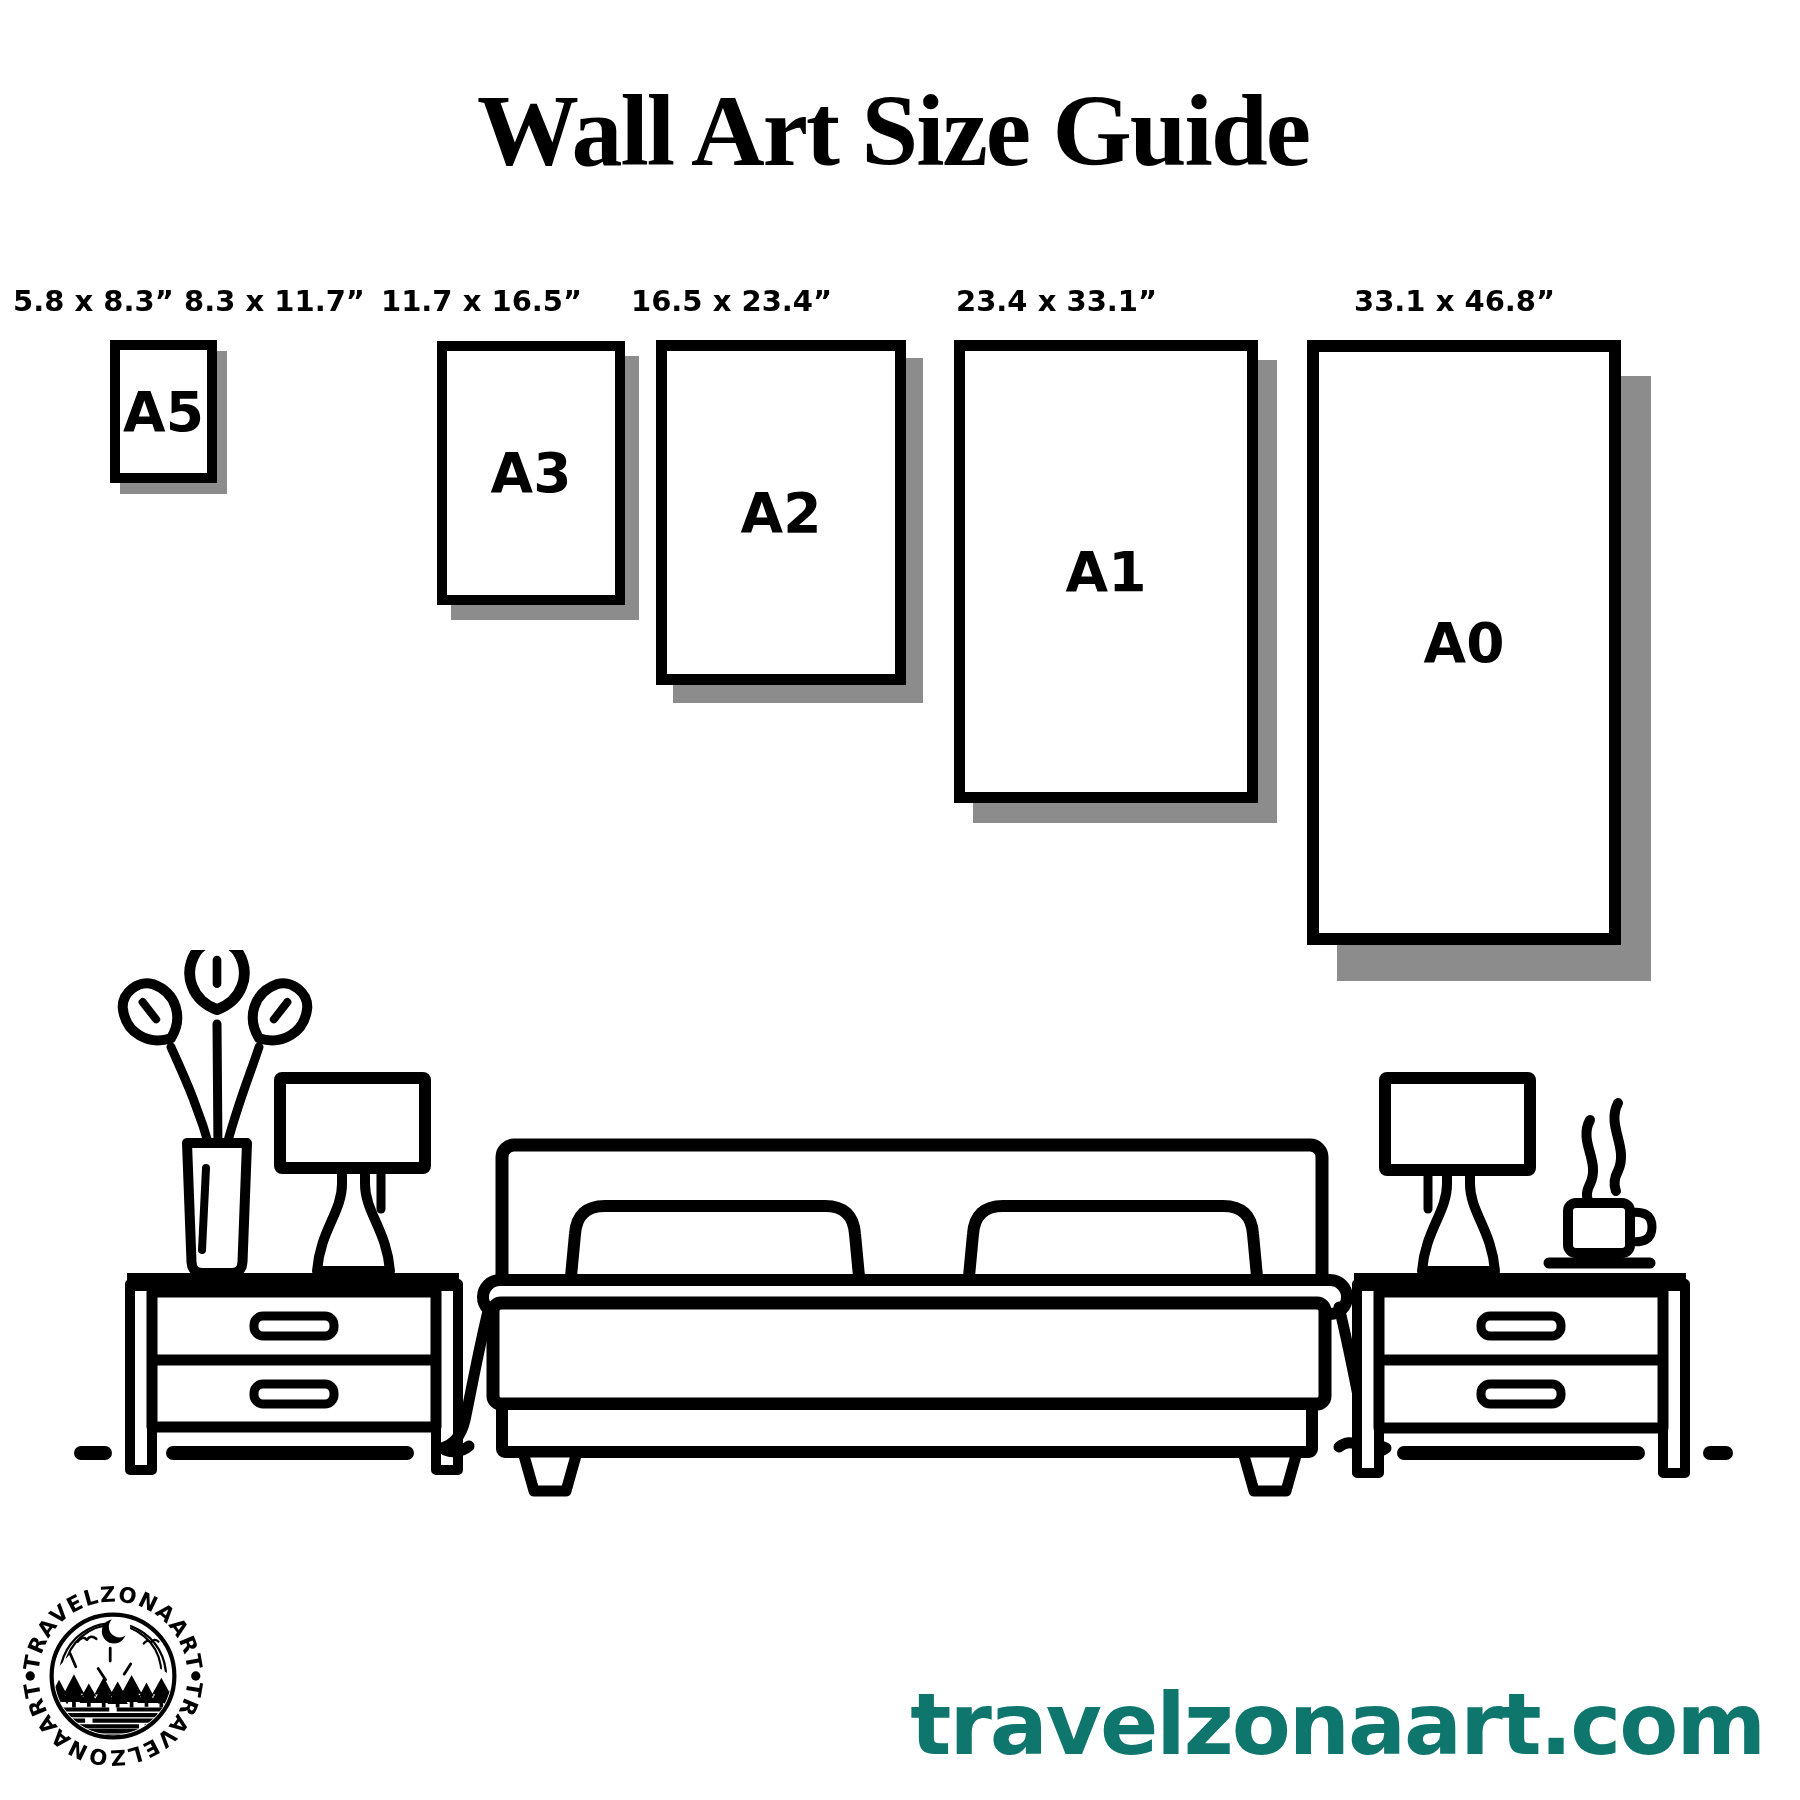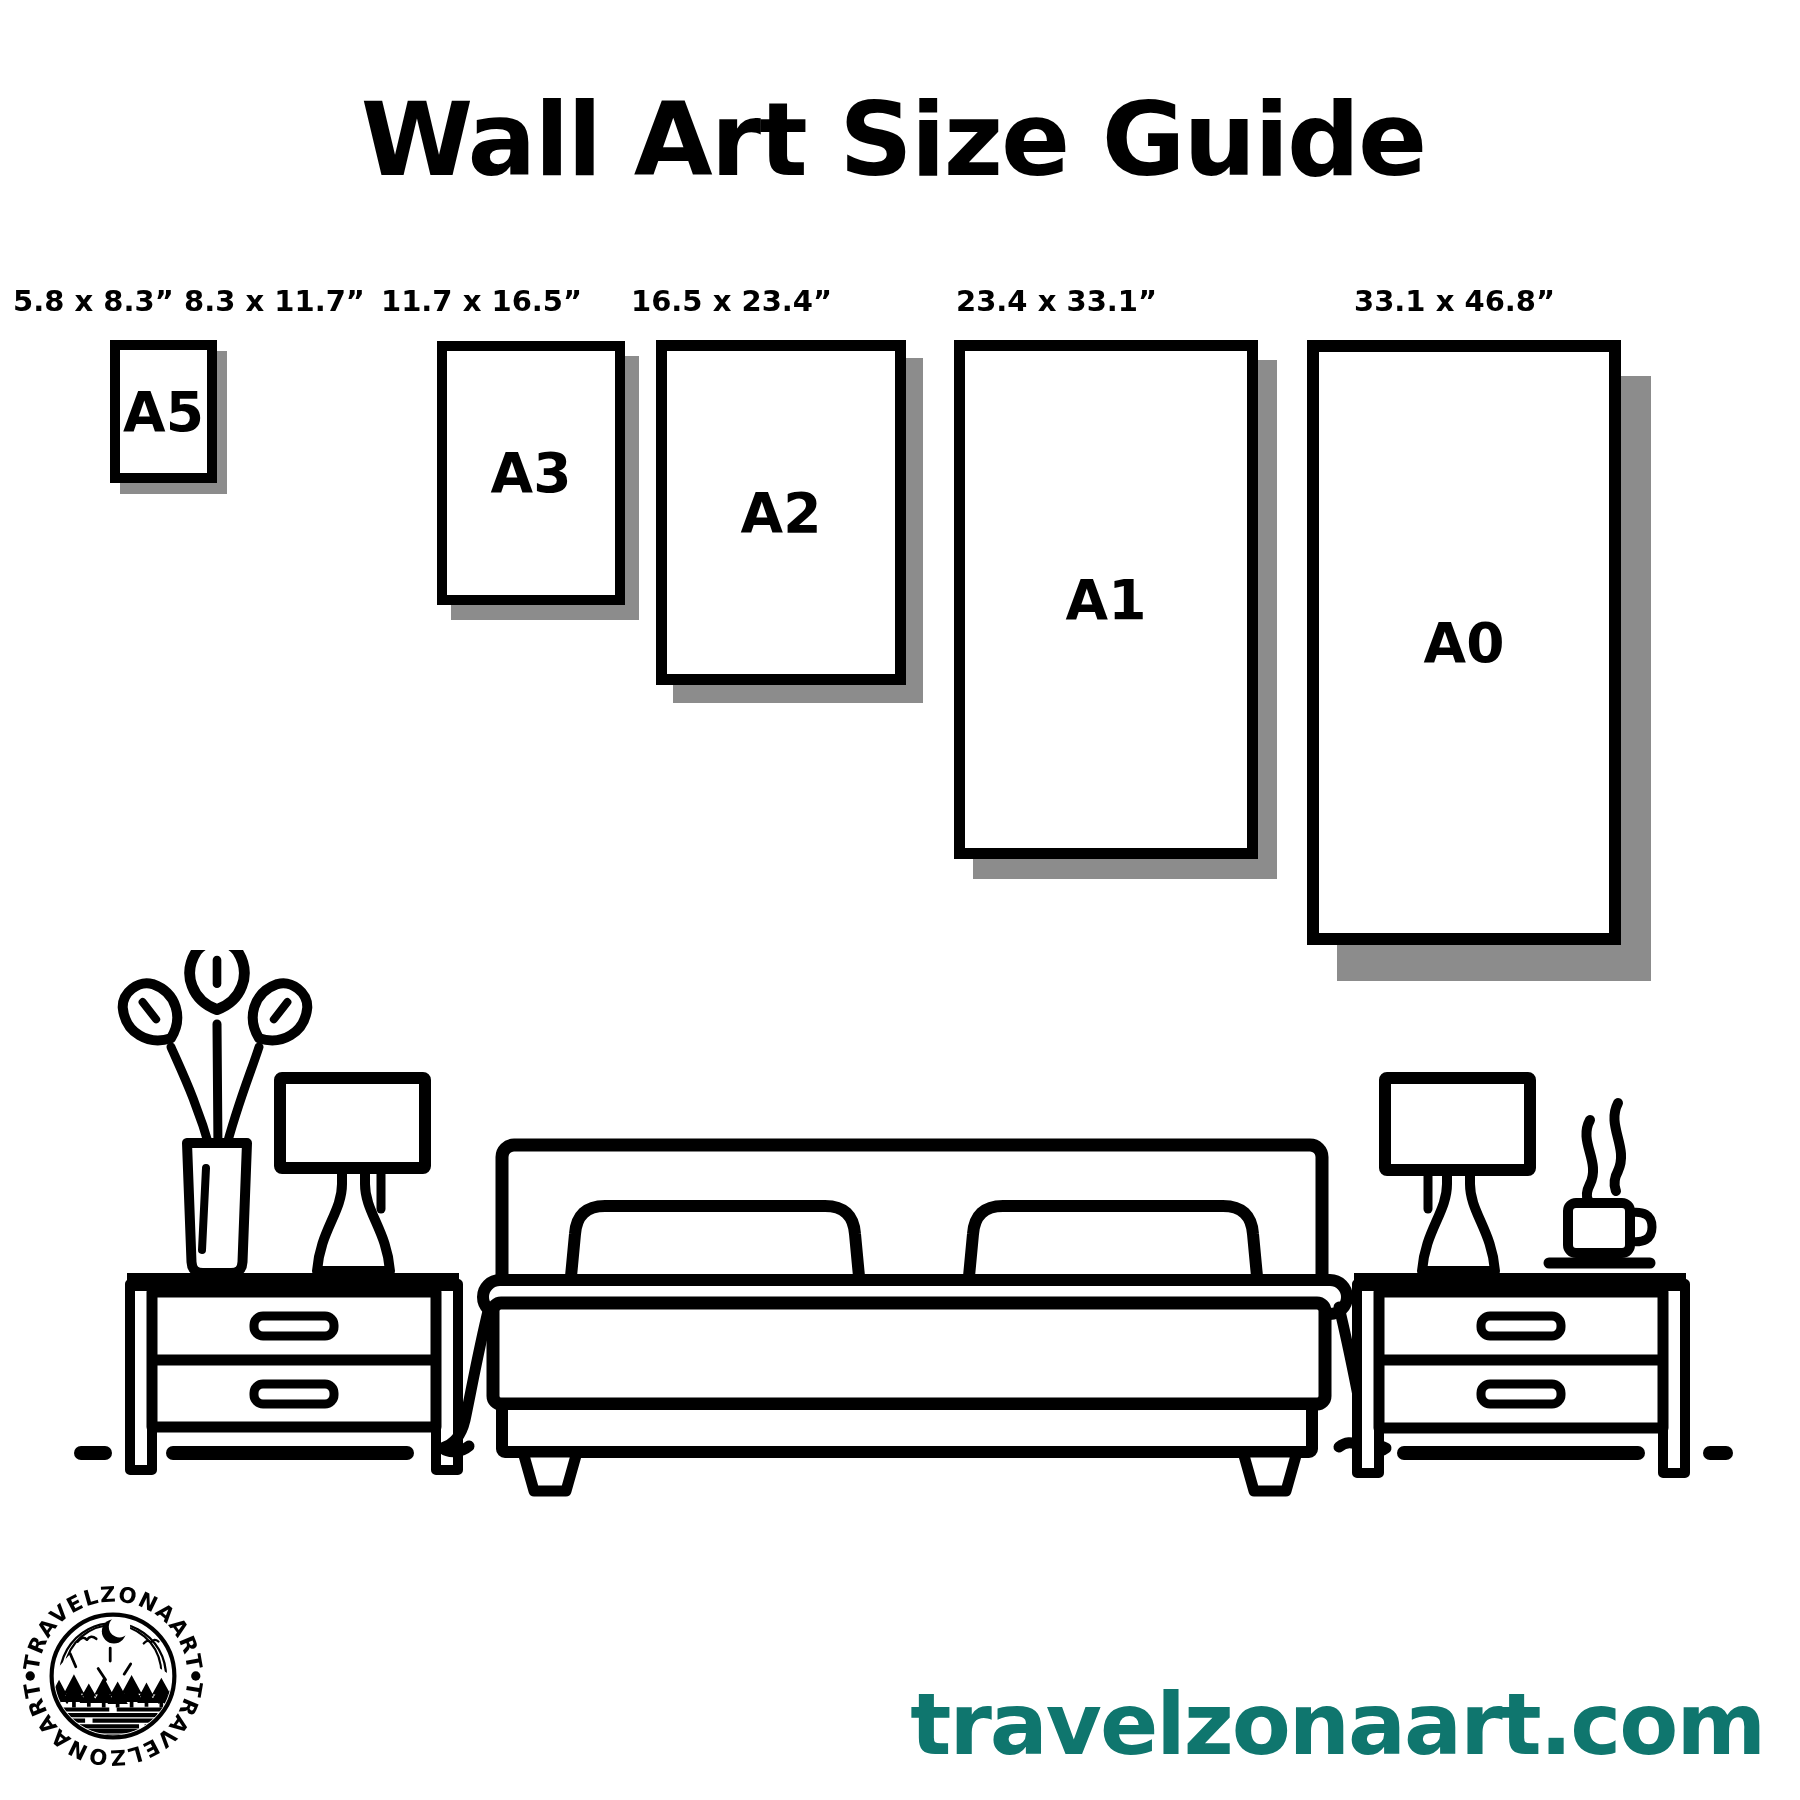--- a/index.html
+++ b/index.html
@@ -1,39 +1,39 @@
 <!DOCTYPE html>
 <html><head>
 <meta charset="utf-8">
 <style>
   html,body{margin:0;padding:0;background:#ffffff;}
   .canvas{
     position:relative;width:1800px;height:1800px;background:#ffffff;
     font-family:"DejaVu Sans","Liberation Sans",sans-serif;overflow:hidden;color:#000;
   }
   .page-title{
-    position:absolute;top:64px;left:0;right:14px;margin:16px;text-align:center;
-    font-size:102px;font-weight:bold;letter-spacing:-2px;color:#000;
+    position:absolute;top:64px;left:0;right:14px;margin:8px;text-align:center;
+    font-size:102px;font-weight:bold;letter-spacing:-2px;color:#000;font-family:Liberation Serif, serif;
   }
   .dim-label{
     position:absolute;top:284px;width:300px;text-align:left;
     font-size:29px;font-weight:bold;color:#000;white-space:nowrap;
   }
   .dl-a5{left:13px;}  .dl-a4{left:184px;} .dl-a3{left:381px;}
   .dl-a2{left:631px;} .dl-a1{left:956px;} .dl-a0{left:1354px;}
   .frame{
     position:absolute;top:340px;box-sizing:border-box;background:#fff;border:10px solid #000;
     display:flex;align-items:center;justify-content:center;
   }
   .frame-letter{font-size:55px;font-weight:bold;color:#000;}
   .fr-a5{left:110px;width:107px;height:143px;box-shadow:10px 11px 0 0 #8c8c8c;}
   .fr-a4{left:259px;width:151px;height:184px;box-shadow:12px 13px 0 0 #8c8c8c;}
   .fr-a3{left:437px;top:341px;width:188px;height:264px;box-shadow:14px 15px 0 0 #8c8c8c;justify-content:center;}
   .fr-a2{left:656px;width:250px;height:345px;border-width:11px;box-shadow:17px 18px 0 0 #8c8c8c;}
-  .fr-a1{left:954px;width:304px;height:519px;border-width:11px;box-shadow:19px 20px 0 0 #8c8c8c;}
+  .fr-a1{left:954px;width:304px;height:463px;border-width:11px;box-shadow:19px 20px 0 0 #8c8c8c;}
   .fr-a0{left:1307px;width:314px;height:605px;border-width:12px;box-shadow:30px 36px 0 0 #8c8c8c;}
   .scene{position:absolute;left:0;top:950px;width:1800px;height:560px;}
   .scene .s{fill:none;stroke:#000;stroke-linecap:round;stroke-linejoin:round;}
   .scene .fw{fill:#ffffff;stroke:#000;stroke-linecap:round;stroke-linejoin:round;}
   .scene .sq{stroke-linecap:butt;}
   .brand-logo{position:absolute;left:20px;top:1583px;width:186px;height:186px;}
   .lg-s{fill:none;stroke:#000;stroke-linecap:round;stroke-linejoin:round;}
   .lg-sq{fill:none;stroke:#000;stroke-linecap:butt;}
   .lg-fb{fill:#000;stroke:none;}
   .lg-fw{fill:#fff;stroke:none;}

